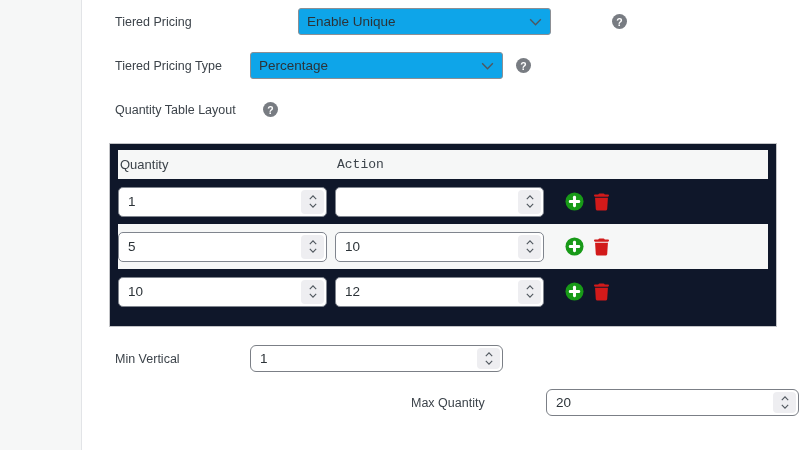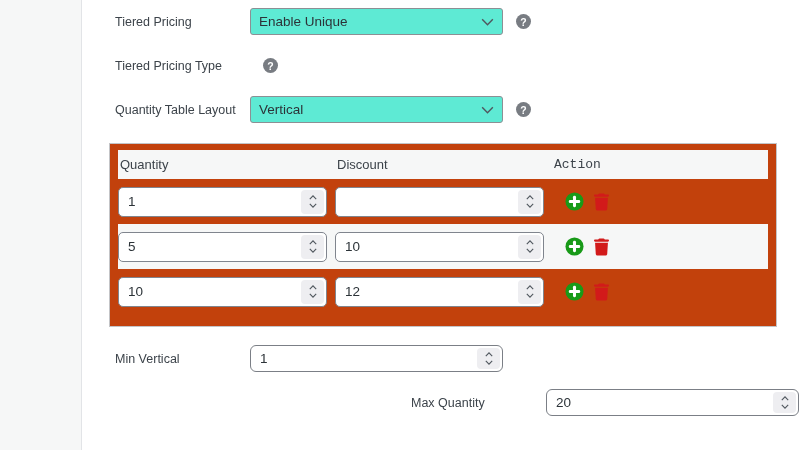--- a/index.html
+++ b/index.html
@@ -18,31 +18,31 @@
   }
   .content {
     position: absolute; left: 83px; top: 0;
     width: 716px; height: 450px;
   }
   
   .setting-row {
     display: flex; align-items: center;
     padding-left: 32px; height: 27px; margin-top: 17px;
   }
-  .setting-row.first { margin-top: 8px; }
+  .setting-row.first { margin-top: 8px; gap: 48px; }
   .setting-label {
     width: 135px; font-size: 12.5px; color: #3c434a;
     flex: 0 0 135px;
   }
   .select-wrap { position: relative; width: 253px; height: 27px; }
   .select-wrap select {
     width: 100%; height: 100%;
     -webkit-appearance: none; appearance: none;
     border: 1px solid #8c8f94; border-radius: 3px;
-    background: #5eead4; color: #2c3338;
+    background: #0ea5e9; color: #2c3338;
     font-family: "Liberation Sans", sans-serif;
     font-size: 13.5px; padding: 0 30px 0 8px;
   }
   .chevron {
     position: absolute; right: 9px; top: 50%;
     transform: translateY(-50%);
     pointer-events: none; line-height: 0;
   }
   .help {
     width: 15px; height: 15px; border-radius: 50%;
@@ -50,21 +50,21 @@
     font-size: 10.5px; font-weight: bold;
     display: inline-flex; align-items: center; justify-content: center;
     margin-left: 13px; cursor: pointer; flex: 0 0 15px;
   }
   
   .tier-table {
     margin: 20px 0 0 26px;
     width: 668px;
     border: 1px solid #c3c4c7;
     padding: 6px 8px 12px 8px;
-    background: #c2410c;
+    background: #0f172a;
   }
   .t-head {
     display: flex; align-items: center;
     height: 29px; background: #f6f7f7;
     font-size: 13px; color: #3c434a;
   }
   .t-row {
     display: flex; align-items: center;
     height: 45px;
   }
@@ -123,42 +123,41 @@
         <svg width="13" height="8" viewBox="0 0 14 9">
             <polyline points="1,1.5 7,7.5 13,1.5" fill="none" stroke="#50575e" stroke-width="1.6"></polyline>
           </svg>
       </span>
     </div>
     <span class="help">?</span>
   </div>
 
   <div class="setting-row">
     <span class="setting-label">Tiered Pricing Type</span>
-    <span class="help">?</span>
-  </div>
-
-  <div class="setting-row">
-    <span class="setting-label">Quantity Table Layout</span>
     <div class="select-wrap">
       <select>
-        <option>Vertical</option>
+        <option>Percentage</option>
       </select>
       <span class="chevron">
         <svg width="13" height="8" viewBox="0 0 14 9">
             <polyline points="1,1.5 7,7.5 13,1.5" fill="none" stroke="#50575e" stroke-width="1.6"></polyline>
           </svg>
       </span>
     </div>
     <span class="help">?</span>
   </div>
 
+  <div class="setting-row">
+    <span class="setting-label">Quantity Table Layout</span>
+    <span class="help">?</span>
+  </div>
+
   <div class="tier-table">
     <div class="t-head">
       <span class="hcol c1">Quantity</span>
-      <span class="hcol c2">Discount</span>
       <span class="hcol c3">Action</span>
     </div>
 
     <div class="t-row">
       <div class="num-wrap tbl">
         <input type="text" value="1" style="">
         <span class="spinner">
           <svg width="8" height="5" viewBox="0 0 10 6">
               <polyline points="1,5 5,1 9,5" fill="none" stroke="#50575e" stroke-width="1.4"></polyline>
             </svg>

